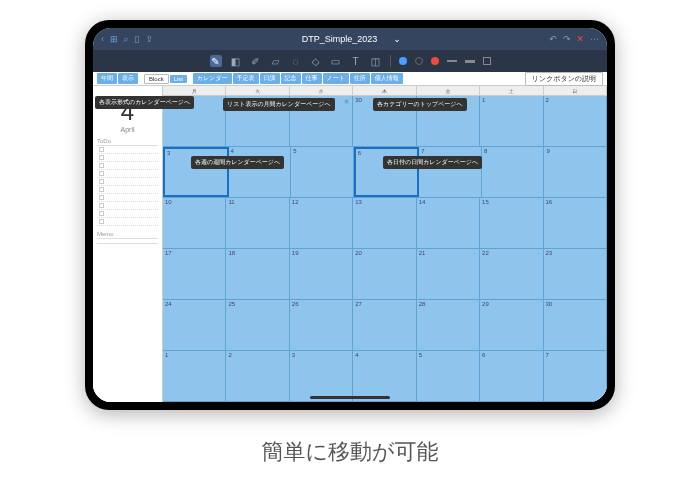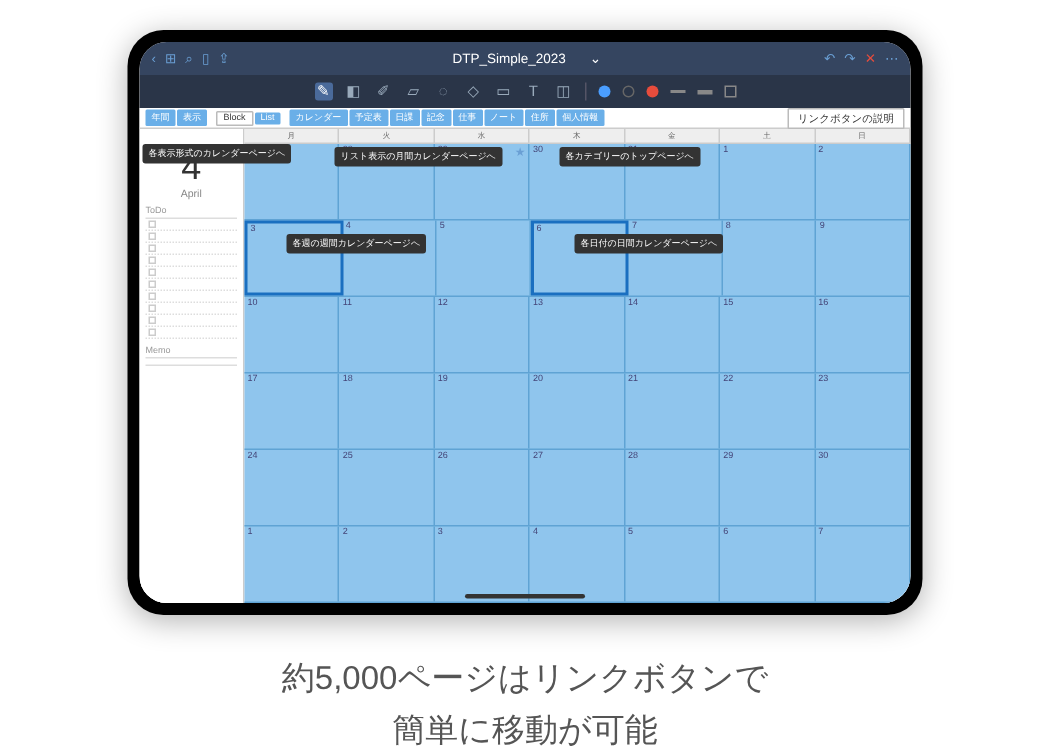--- a/index.html
+++ b/index.html
@@ -223,15 +223,14 @@
         <div class="callout" style="top:70px;left:98px">各週の週間カレンダーページへ</div>
         <div class="callout" style="top:70px;left:290px">各日付の日間カレンダーページへ</div>
       </div>
     </div>
 
     <div class="home-bar"></div>
   </div>
 </div>
 
 <div class="caption">
-  <div>約5,000ページはリンクボタンで</div>
   <div>簡単に移動が可能</div>
 </div>
 
 </body></html>

